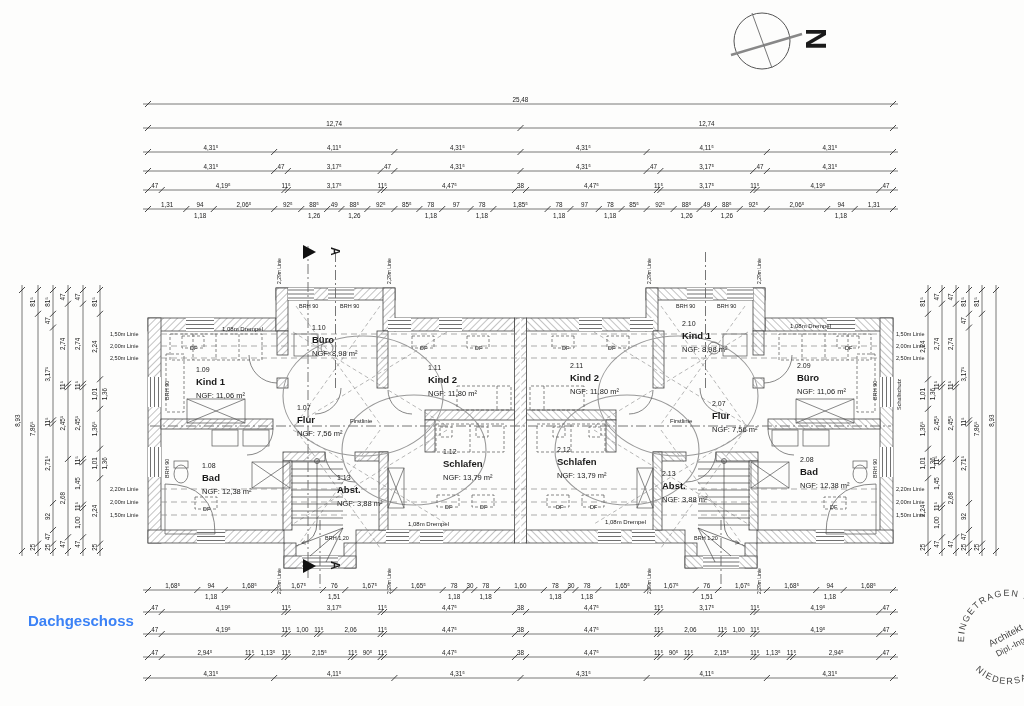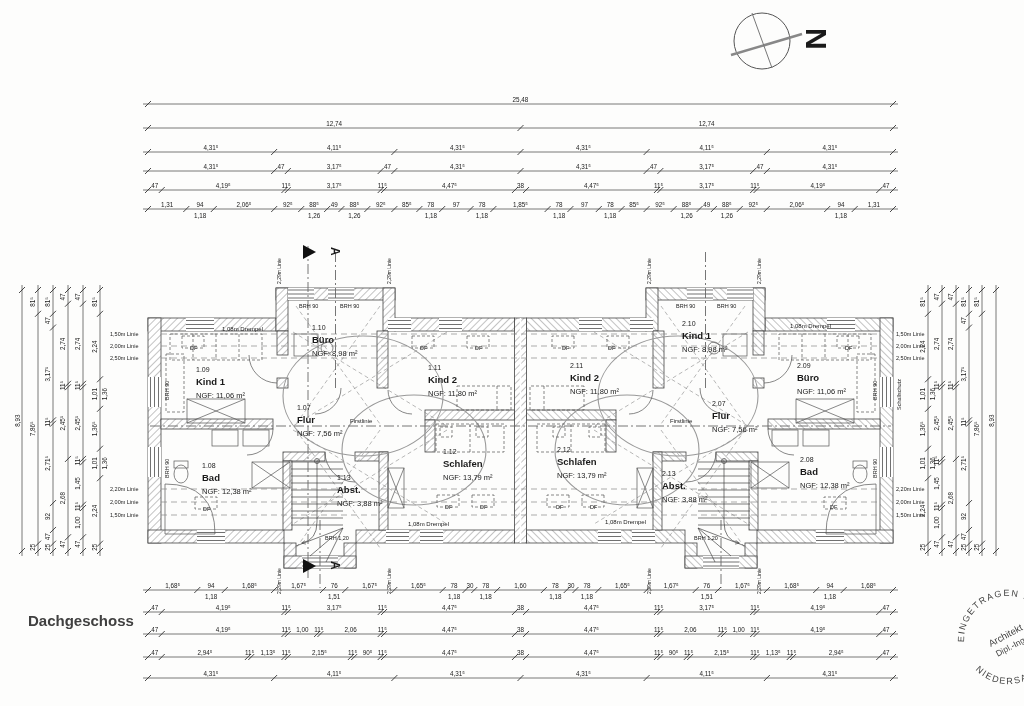--- a/index.html
+++ b/index.html
@@ -1,18 +1,18 @@
 <!DOCTYPE html>
 <html><head>
 <meta charset="utf-8">
 <style>
   html,body{margin:0;padding:0;background:#e8e8e8;}
   .page{position:relative;width:1024px;height:706px;background:#fdfdfc;overflow:hidden;
         font-family:"Liberation Sans",sans-serif;}
-  .title{position:absolute;left:28px;top:612px;font-size:15px;font-weight:bold;color:#404040;text-align:right;}
+  .title{position:absolute;left:28px;top:612px;font-size:15px;font-weight:bold;color:#3b82f6;text-align:right;}
   svg{position:absolute;left:0;top:0;}
   svg text{font-family:"Liberation Sans",sans-serif;fill:#1a1a1a;}
   .wall{fill:url(#hatch);stroke:#444;stroke-width:.8;}
   .win{fill:#fff;stroke:none;}
   .wline{stroke:#333;stroke-width:.7;}
   .furn{fill:none;stroke:#555;stroke-width:.7;stroke-dasharray:3 2;}
   .furnS{fill:none;stroke:#555;stroke-width:.7;}
   .hdash{stroke:#888;stroke-width:.7;stroke-dasharray:6 4;fill:none;}
   .ddash{stroke:#777;stroke-width:.7;stroke-dasharray:4 3;fill:none;}
   .dashdot{stroke:#666;stroke-width:.9;stroke-dasharray:10 3 2 3;fill:none;}

